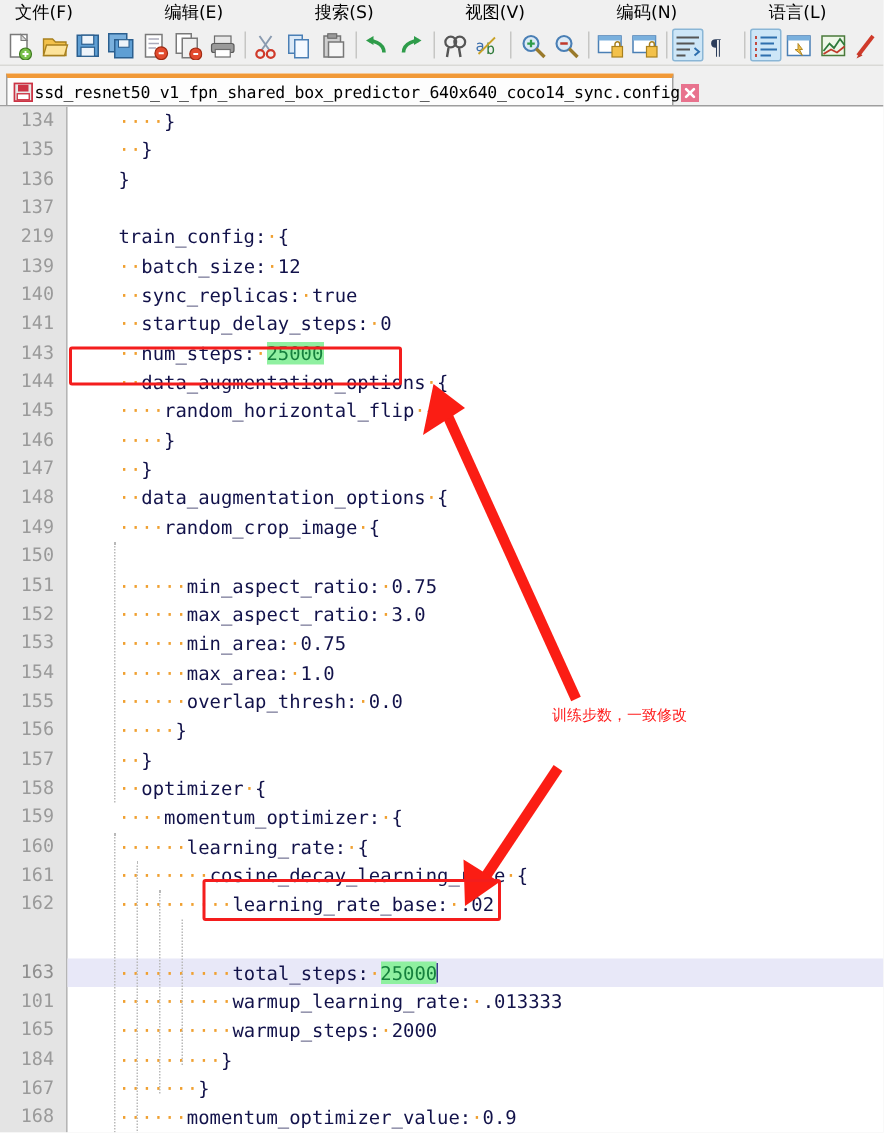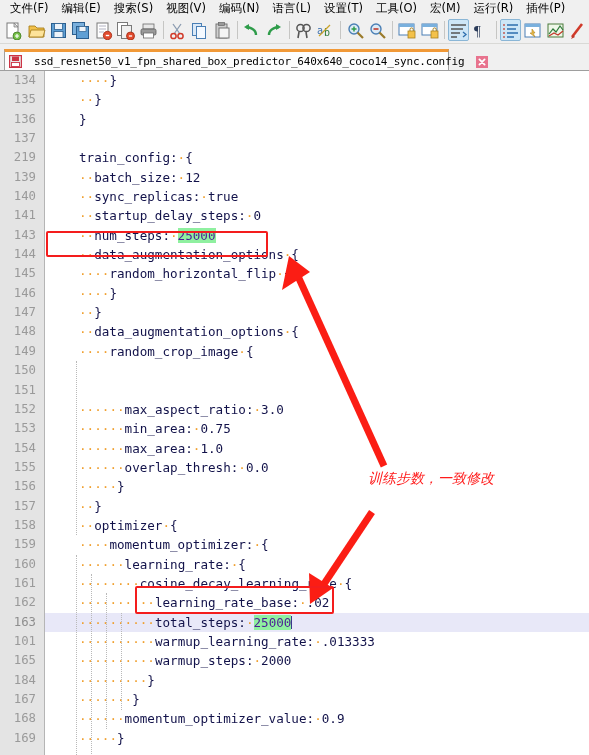--- a/index.html
+++ b/index.html
@@ -7,21 +7,21 @@
     width:589px;height:755px;overflow:hidden;
     background:#ffffff;
     font-family:"Liberation Sans","DejaVu Sans",sans-serif;
     -webkit-font-smoothing:none;
   }
   .app{position:relative;width:589px;height:755px;overflow:hidden;background:#f0f0f0;}
 
   
   .menubar{
     height:17px;background:#f0f0f0;display:flex;align-items:center;
-    padding-left:4px;border-bottom:0px solid #ddd;
+    padding-left:4px;border-bottom:0px solid #ddd;gap:48px;
   }
   .menu-item{
     font-size:11.5px;color:#000;padding:1px 7px 1px 6px;white-space:nowrap;
     font-family:"DejaVu Sans","Liberation Sans",sans-serif;line-height:15px;
     cursor:default;
   }
 
   
   .toolbar{
     height:27px;background:#f0f0f0;display:flex;align-items:center;
@@ -34,21 +34,21 @@
   .tb-btn.active{background:#cde6f7;border:1px solid #8ab6d6;}
   .tb-sep{width:1px;height:18px;background:#c6c6c4;margin:0 3px;}
   .tb-btn svg{display:block;}
 
   
   .tabstrip{
     height:26px;background:#f0f0f0;position:relative;
     padding-left:4px;box-sizing:border-box;display:flex;align-items:flex-end;
   }
   .tab{
-    height:22px;display:flex;align-items:center;gap:12px;
+    height:22px;display:flex;align-items:center;gap:1px;
     background:#fdfdfd;border:1px solid #a0a0a0;border-bottom:none;
     border-top:3px solid #f19937;
     padding:0 3px 0 4px;box-sizing:border-box;position:relative;top:1px;
     max-width:445px;
   }
   .tab-label{
     font-family:"DejaVu Sans Mono","Liberation Mono",monospace;
     font-size:11px;color:#000;white-space:nowrap;letter-spacing:-0.2px;
   }
   .tab-close{
@@ -70,40 +70,39 @@
 
   .line{
     position:relative;height:19.35px;line-height:19.35px;white-space:pre;
     font-family:"DejaVu Sans Mono","Liberation Mono",monospace;
     font-size:12.6px;color:#12124a;padding-left:26px;
   }
   .line .ln{
     position:absolute;left:-45px;width:36px;text-align:right;
     color:#9a9a9a;font-size:12.3px;font-family:"DejaVu Sans Mono",monospace;
   }
-  .line.cur{background:#e8e8f8;}
+  .line.cur{background:#e8e8f8;margin-top:26px;}
   .line.cur .ln{color:#8e8e8e;}
   .code{padding-left:8px;display:inline-block;}
   .ws{color:#f0a030;}
-  .hl{background:#8ff0a0;color:#4c1d95;}
+  .hl{background:#8ff0a0;color:#15803d;}
   .caret{display:inline-block;width:1px;height:13px;background:#3a3a8a;
     vertical-align:-2px;margin-left:0px;}
 
   
   .guide{
     position:absolute;width:0;border-left:1px dotted #b9b9b9;
   }
 
   
   .overlay{position:absolute;left:0;top:0;width:589px;height:755px;pointer-events:none;}
   .redbox{position:absolute;border:2.5px solid #f41d1d;border-radius:2px;}
   .note{
-    position:absolute;color:#ff1b1b;font-size:14px;white-space:nowrap;
+    position:absolute;color:#ff1b1b;font-size:10px;white-space:nowrap;
     font-family:"DejaVu Sans","Liberation Sans",sans-serif;
-    font-style:italic;
   }
 </style>
 </head>
 <body>
 
 <div class="app">
 
   <div class="menubar" id="menubar">
       <div class="menu-item">文件(F)</div>
       <div class="menu-item">编辑(E)</div>
@@ -370,21 +369,21 @@
         <div class="line"><span class="ln">140</span><span class="code"><span class="ws">·</span><span class="ws">·</span>sync_replicas:<span class="ws">·</span>true</span></div>
         <div class="line"><span class="ln">141</span><span class="code"><span class="ws">·</span><span class="ws">·</span>startup_delay_steps:<span class="ws">·</span>0</span></div>
         <div class="line"><span class="ln">143</span><span class="code"><span class="ws">·</span><span class="ws">·</span>num_steps:<span class="ws">·</span><span class="hl">25000</span></span></div>
         <div class="line"><span class="ln">144</span><span class="code"><span class="ws">·</span><span class="ws">·</span>data_augmentation_options<span class="ws">·</span>{</span></div>
         <div class="line"><span class="ln">145</span><span class="code"><span class="ws">·</span><span class="ws">·</span><span class="ws">·</span><span class="ws">·</span>random_horizontal_flip<span class="ws">·</span>{</span></div>
         <div class="line"><span class="ln">146</span><span class="code"><span class="ws">·</span><span class="ws">·</span><span class="ws">·</span><span class="ws">·</span>}</span></div>
         <div class="line"><span class="ln">147</span><span class="code"><span class="ws">·</span><span class="ws">·</span>}</span></div>
         <div class="line"><span class="ln">148</span><span class="code"><span class="ws">·</span><span class="ws">·</span>data_augmentation_options<span class="ws">·</span>{</span></div>
         <div class="line"><span class="ln">149</span><span class="code"><span class="ws">·</span><span class="ws">·</span><span class="ws">·</span><span class="ws">·</span>random_crop_image<span class="ws">·</span>{</span></div>
         <div class="line"><span class="ln">150</span></div>
-        <div class="line"><span class="ln">151</span></div>
+        <div class="line"><span class="ln">151</span><span class="code"><span class="ws">·</span><span class="ws">·</span><span class="ws">·</span><span class="ws">·</span><span class="ws">·</span><span class="ws">·</span>min_aspect_ratio:<span class="ws">·</span>0.75</span></div>
         <div class="line"><span class="ln">152</span><span class="code"><span class="ws">·</span><span class="ws">·</span><span class="ws">·</span><span class="ws">·</span><span class="ws">·</span><span class="ws">·</span>max_aspect_ratio:<span class="ws">·</span>3.0</span></div>
         <div class="line"><span class="ln">153</span><span class="code"><span class="ws">·</span><span class="ws">·</span><span class="ws">·</span><span class="ws">·</span><span class="ws">·</span><span class="ws">·</span>min_area:<span class="ws">·</span>0.75</span></div>
         <div class="line"><span class="ln">154</span><span class="code"><span class="ws">·</span><span class="ws">·</span><span class="ws">·</span><span class="ws">·</span><span class="ws">·</span><span class="ws">·</span>max_area:<span class="ws">·</span>1.0</span></div>
         <div class="line"><span class="ln">155</span><span class="code"><span class="ws">·</span><span class="ws">·</span><span class="ws">·</span><span class="ws">·</span><span class="ws">·</span><span class="ws">·</span>overlap_thresh:<span class="ws">·</span>0.0</span></div>
         <div class="line"><span class="ln">156</span><span class="code"><span class="ws">·</span><span class="ws">·</span><span class="ws">·</span><span class="ws">·</span><span class="ws">·</span>}</span></div>
         <div class="line"><span class="ln">157</span><span class="code"><span class="ws">·</span><span class="ws">·</span>}</span></div>
         <div class="line"><span class="ln">158</span><span class="code"><span class="ws">·</span><span class="ws">·</span>optimizer<span class="ws">·</span>{</span></div>
         <div class="line"><span class="ln">159</span><span class="code"><span class="ws">·</span><span class="ws">·</span><span class="ws">·</span><span class="ws">·</span>momentum_optimizer:<span class="ws">·</span>{</span></div>
         <div class="line"><span class="ln">160</span><span class="code"><span class="ws">·</span><span class="ws">·</span><span class="ws">·</span><span class="ws">·</span><span class="ws">·</span><span class="ws">·</span>learning_rate:<span class="ws">·</span>{</span></div>
         <div class="line"><span class="ln">161</span><span class="code"><span class="ws">·</span><span class="ws">·</span><span class="ws">·</span><span class="ws">·</span><span class="ws">·</span><span class="ws">·</span><span class="ws">·</span><span class="ws">·</span>cosine_decay_learning_rate<span class="ws">·</span>{</span></div>

